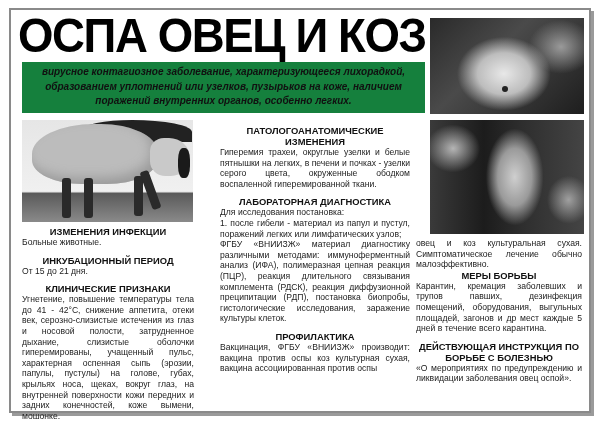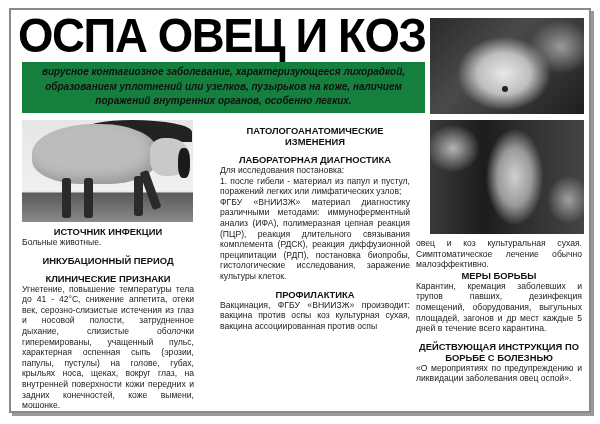--- a/index.html
+++ b/index.html
@@ -78,31 +78,33 @@
   <div class="sheep-body"></div>
   <div class="sheep-head"></div>
   <div class="sheep-ear"></div>
   <div class="leg" style="left:40px;top:58px;"></div>
   <div class="leg" style="left:62px;top:58px;"></div>
   <div class="leg" style="left:112px;top:56px;"></div>
   <div class="leg" style="left:124px;top:50px;transform:rotate(-20deg);"></div>
 </div>
 
 <div class="col col-left">
-  <div class="h">ИСТОЧНИК ИНФЕКЦИИ</div>
+  <div class="h">ИЗМЕНЕНИЯ ИНФЕКЦИИ</div>
   <div class="p">Больные животные.</div>
   <div class="gap"></div>
   <div class="h">ИНКУБАЦИОННЫЙ ПЕРИОД</div>
+  <div class="p">От 15 до 21 дня.</div>
   <div class="gap"></div>
   <div class="h">КЛИНИЧЕСКИЕ ПРИЗНАКИ</div>
   <div class="p">Угнетение, повышение температуры тела до 41 - 42°С, снижение аппетита, отеки век, серозно-слизистые истечения из глаз и носовой полости, затрудненное дыхание, слизистые оболочки гиперемированы, учащенный пульс, характерная оспенная сыпь (эрозии, папулы, пустулы) на голове, губах, крыльях носа, щеках, вокруг глаз, на внутренней поверхности кожи передних и задних конечностей, коже вымени, мошонке.</div>
 </div>
 
 <div class="col col-mid">
   <div class="h">ПАТОЛОГОАНАТОМИЧЕСКИЕ ИЗМЕНЕНИЯ</div>
+  <div class="p">Гиперемия трахеи, округлые узелки и белые пятнышки на легких, в печени и почках - узелки серого цвета, окруженные ободком воспаленной гиперемированной ткани.</div>
   <div class="gap"></div>
   <div class="h">ЛАБОРАТОРНАЯ ДИАГНОСТИКА</div>
   <div class="p">Для исследования постановка:</div>
   <div class="p">1. после гибели - материал из папул и пустул, поражений легких или лимфатических узлов;</div>
   <div class="p">ФГБУ «ВНИИЗЖ» материал диагностику различными методами: иммуноферментный анализ (ИФА), полимеразная цепная реакция (ПЦР), реакция длительного связывания комплемента (РДСК), реакция диффузионной преципитации (РДП), постановка биопробы, гистологические исследования, заражение культуры клеток.</div>
   <div class="gap"></div>
   <div class="h">ПРОФИЛАКТИКА</div>
   <div class="p">Вакцинация, ФГБУ «ВНИИЗЖ» производит: вакцина против оспы коз культурная сухая, вакцина ассоциированная против оспы</div>
 </div>
 

